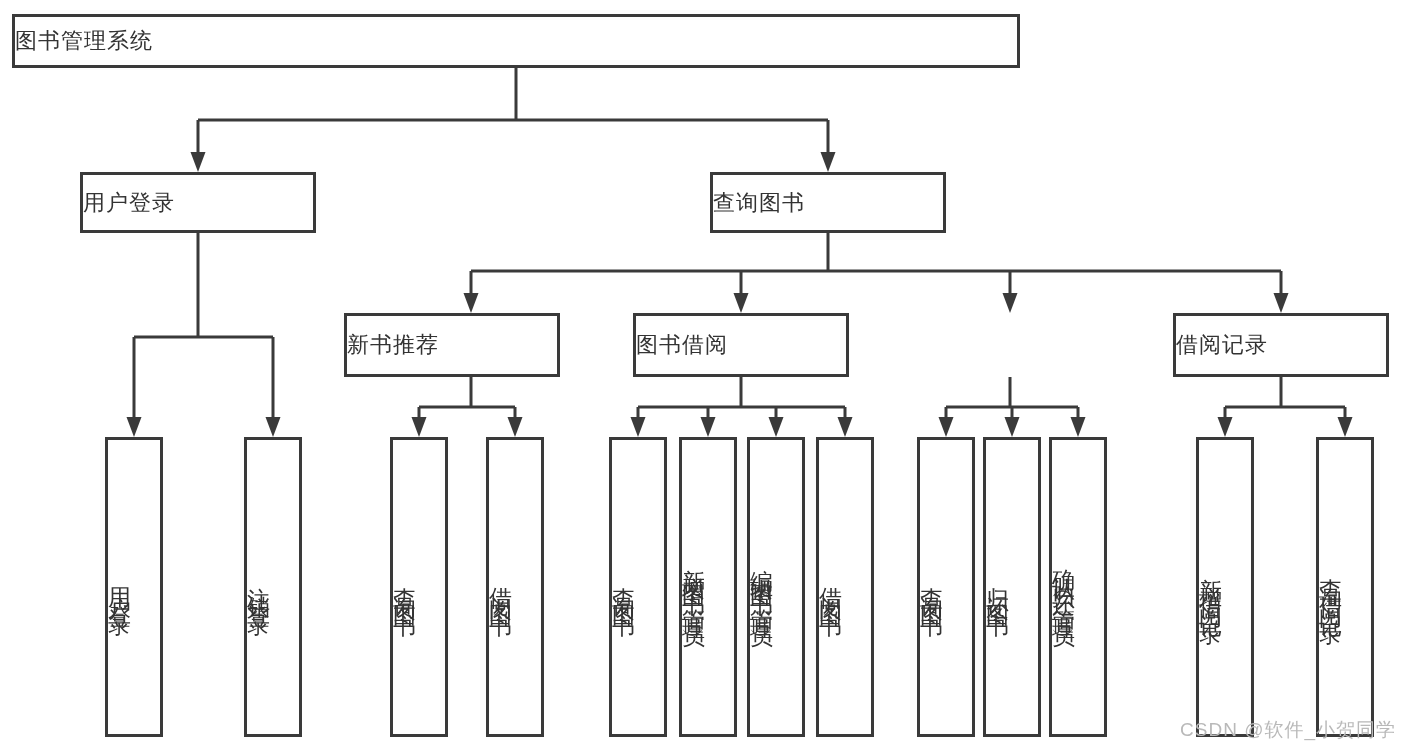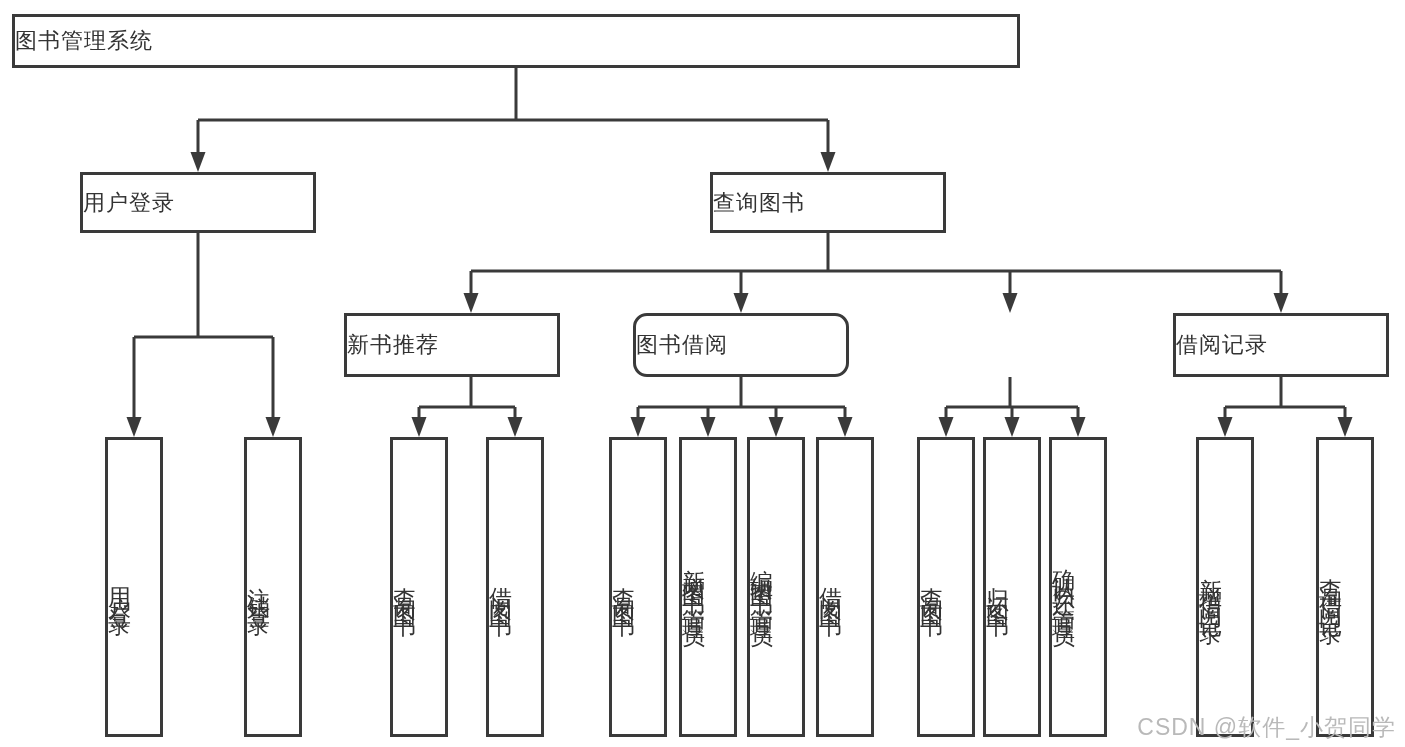--- a/index.html
+++ b/index.html
@@ -38,21 +38,21 @@
   }
   .root-node {
     left: 12px; top: 14px; width: 1008px; height: 54px;
   }
   .lvl2 { top: 172px; width: 236px; height: 61px; }
   .n-login  { left: 80px; }
   .n-manage { left: 710px; }
 
   .lvl3 { top: 313px; width: 216px; height: 64px; }
   .n-recommend { left: 344px; }
-  .n-borrow    { left: 633px; border-radius: 14px; }
+  .n-borrow    { left: 633px; }
   .n-current   { left: 902px; }
   .n-records   { left: 1173px; }
 
   .leaf {
     top: 437px; width: 58px; height: 300px;
   }
   .leaf span {
     writing-mode: vertical-rl;
     font-size: 23px;
     letter-spacing: 9px;
@@ -73,21 +73,21 @@
   .lf-9  { left: 917px; }
   .lf-10 { left: 983px; }
   .lf-11 { left: 1049px; }
   .lf-12 { left: 1196px; }
   .lf-13 { left: 1316px; }
 
   .watermark {
     position: absolute;
     right: 9px;
     bottom: 4px;
-    font-size: 23px;
+    font-size: 19px;
     color: #b9b9b9;
     z-index: 3;
     letter-spacing: 1px;
   }
 </style>
 </head>
 <body>
 
 <div class="canvas">
 

